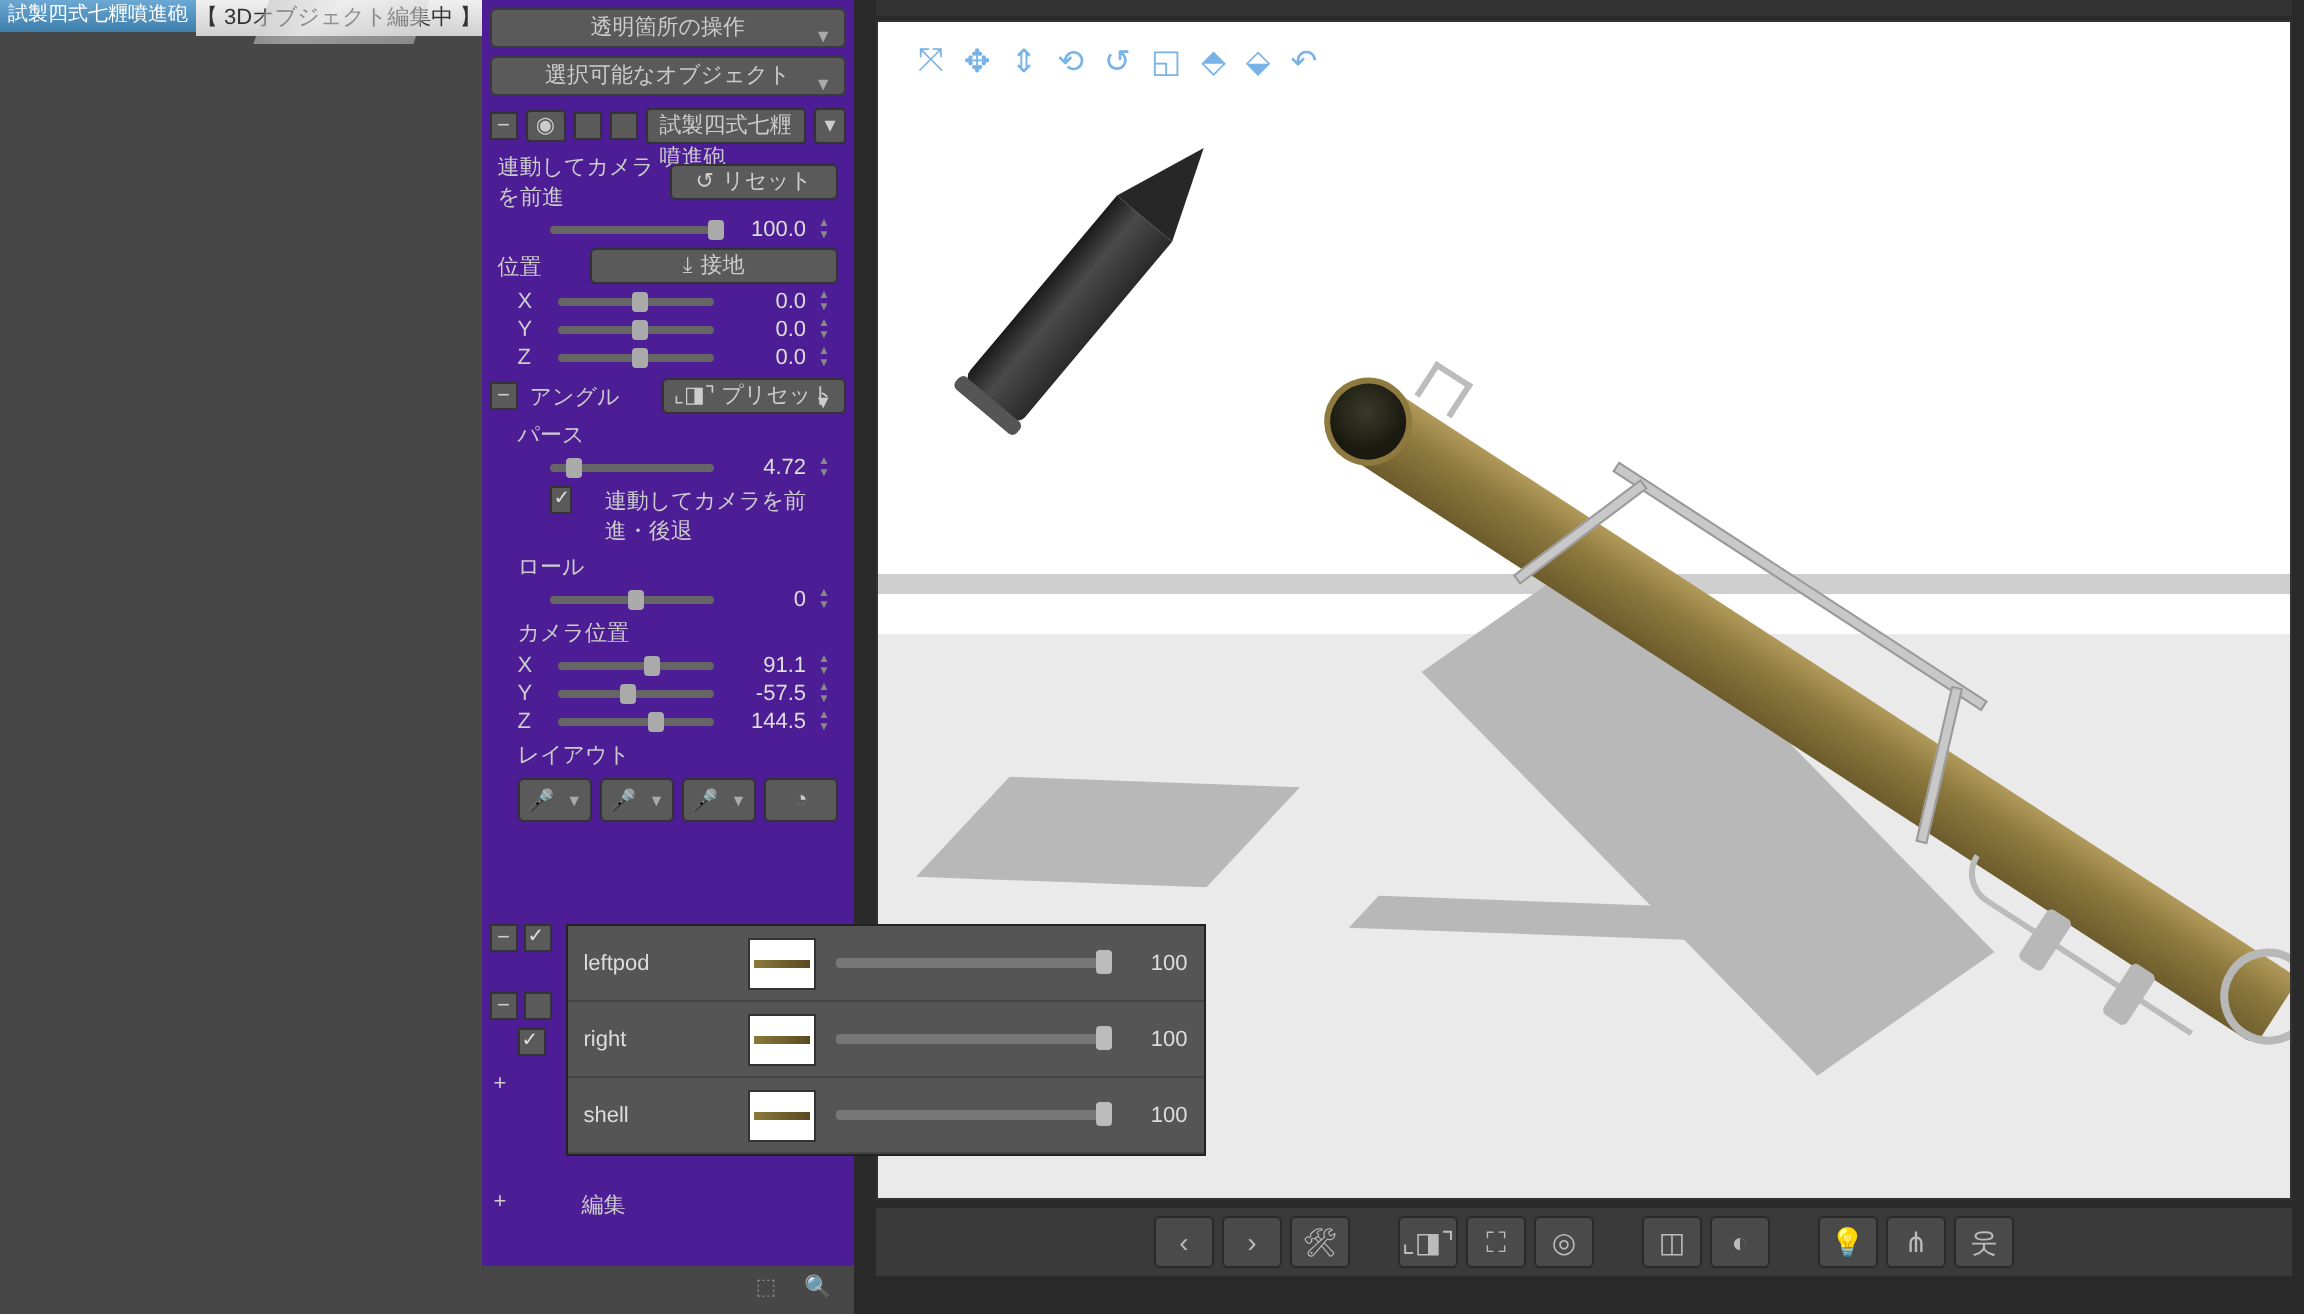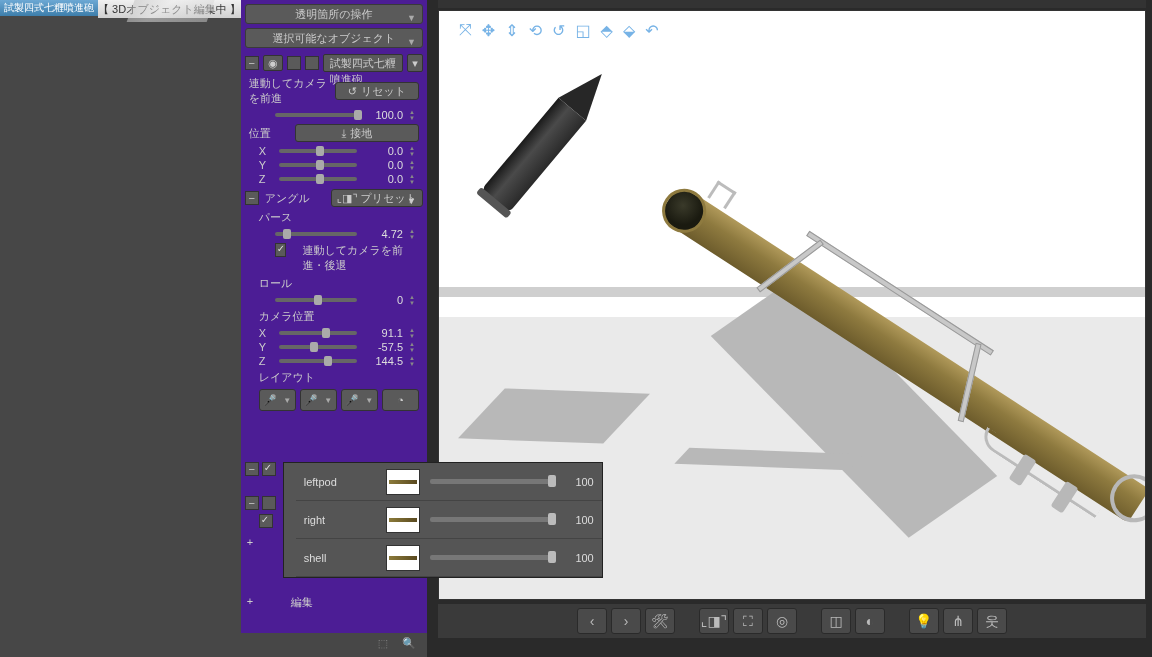--- a/index.html
+++ b/index.html
@@ -50,21 +50,21 @@
 
 .chk-row { display:flex; align-items:flex-start; gap:16px; margin:3px 4px 3px 30px; }
 .chk-row .chk { width:14px; height:14px; background:#5a5a5a; border:1px solid #333; position:relative; cursor:pointer; }
 .chk-row .chk.on::after { content:"✓"; position:absolute; left:1px; top:-1px; color:#ddd; font-size:10px; }
 
 .layout-row { display:flex; gap:4px; margin:4px 4px 6px 14px; }
 .layout-row .lb { flex:1; height:22px; background:#5a5a5a; border:1px solid #333; border-radius:3px; display:flex; align-items:center; justify-content:center; gap:6px; cursor:pointer; }
 .layout-row .lb .chev { font-size:8px; color:#aaa; }
 
 
-.parts-pop { position:absolute; left:42px; top:462px; width:320px; background:#555; border:1px solid #222; z-index:20;padding-left:12px; }
+.parts-pop { position:absolute; left:42px; top:462px; width:320px; background:#555; border:1px solid #222; z-index:20; }
 .part-row { display:flex; align-items:center; height:38px; border-bottom:1px solid #444; padding:0 8px; gap:10px; }
 .part-row .pname { width:72px; color:#ddd; }
 .part-row .thumb { width:34px; height:26px; background:#fff; border:1px solid #333; position:relative; overflow:hidden; }
 .part-row .thumb::after { content:""; position:absolute; left:2px; top:10px; width:28px; height:4px; background:linear-gradient(90deg,#8b7a3a,#5a4a20); }
 .part-row .ptrk { flex:1; height:5px; background:#777; border-radius:2px; position:relative; }
 .part-row .ptrk .pt { position:absolute; right:0; top:-4px; width:8px; height:12px; background:#bbb; border-radius:2px; }
 .part-row .pval { width:28px; text-align:right; color:#ddd; }
 
 
 .tree-bits { position:absolute; left:4px; top:458px; width:40px; }

